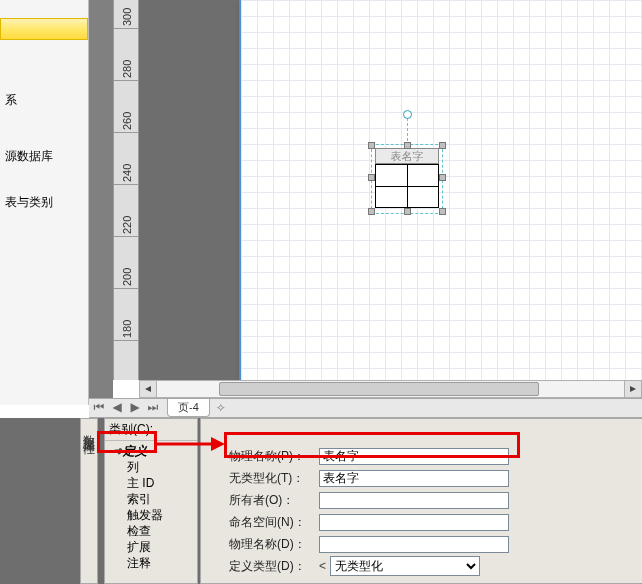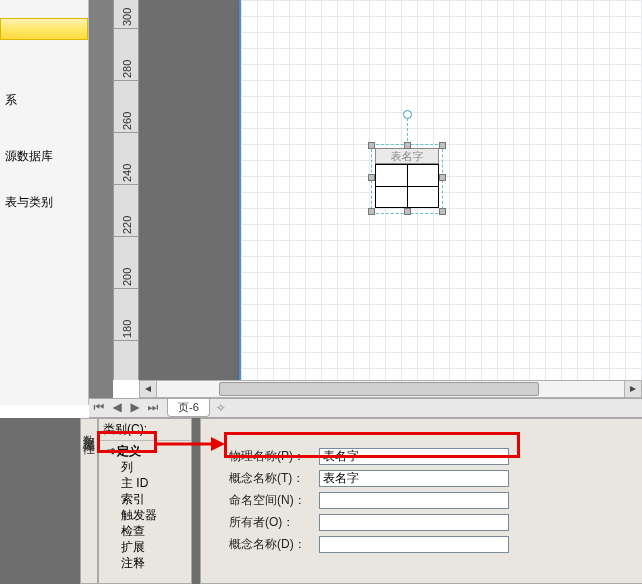--- a/index.html
+++ b/index.html
@@ -71,27 +71,27 @@
 
   
   .panel-title-vert {
     position: absolute; left: 80px; top: 418px; width: 18px; height: 166px;
     background: #e9e6df; border: 1px solid #a9a9a9; color: #333;
     writing-mode: vertical-rl; text-orientation: upright; letter-spacing: 2px;
     padding-top: 6px; text-align: left; font-size: 12px;
   }
 
   
-  .cat-col { position: absolute; left: 98px; top: 418px; width: 94px; height: 166px;
+  .cat-col { position: absolute; left: 104px; top: 418px; width: 94px; height: 166px;
     background: #e9e6df; border: 1px solid #a9a9a9; }
   .cat-header { padding: 2px 4px; border-bottom: 1px solid #bbb; }
   .cat-tree { padding: 2px 0 2px 8px; }
   .cat-tree .node { height: 16px; line-height: 16px; white-space: nowrap; cursor: default; }
   .cat-tree .node.indent { padding-left: 14px; }
-  .cat-tree .node.selected { font-weight: bold; }
+  .cat-tree .node.selected { font-weight: bold; font-style: italic; }
   .arrow-marker { display: inline-block; width: 10px; color: #444; }
 
   
   .props { position: absolute; left: 200px; top: 418px; width: 450px; height: 166px;
     background: #e9e6df; border: 1px solid #a9a9a9; padding: 26px 8px 6px 28px; }
   .prow { display: flex; align-items: center; height: 22px; }
   .prow label { width: 90px; color: #222; }
   .prow input[type=text] { width: 190px; height: 17px; border: 1px solid #7a8a99; background: #fff; padding: 0 3px; font-size: 12px; }
   .prow input[readonly] { background: #fff; }
   .prow select { width: 150px; height: 20px; border: 1px solid #7a8a99; background: #fff; font-size: 12px; }
@@ -166,21 +166,21 @@
       <div class="sb-thumb"></div>
     </div>
     <div class="sb-btn">▸</div>
   </div>
 
   <div class="tab-strip">
     <span class="nav-btn">⏮</span>
     <span class="nav-btn">◀</span>
     <span class="nav-btn">▶</span>
     <span class="nav-btn">⏭</span>
-    <span class="page-tab">页-6</span>
+    <span class="page-tab">页-4</span>
     <span class="tab-add">✧</span>
   </div>
 </div>
 
 <div class="bottom-gray"></div>
 
 <div class="panel-title-vert">数据库属性</div>
 
 <div class="cat-col">
   <div class="cat-header">类别(C):</div>
@@ -197,34 +197,41 @@
     <div class="node indent"><span>注释</span></div>
   </div>
 </div>
 
 <div class="props">
   <div class="prow">
     <label>物理名称(P)：</label>
     <input type="text" value="表名字" style="">
   </div>
   <div class="prow">
-    <label>概念名称(T)：</label>
+    <label>无类型化(T)：</label>
     <input type="text" readonly="" value="表名字" style="">
+  </div>
+  <div class="prow">
+    <label>所有者(O)：</label>
+    <input type="text" value="" style="">
   </div>
   <div class="prow">
     <label>命名空间(N)：</label>
     <input type="text" value="" style="">
   </div>
   <div class="prow">
-    <label>所有者(O)：</label>
+    <label>物理名称(D)：</label>
     <input type="text" value="" style="">
   </div>
   <div class="prow">
-    <label>概念名称(D)：</label>
-    <input type="text" value="" style="">
+    <label>定义类型(D)：</label>
+    <span class="lt">&lt;</span>
+    <select>
+      <option>无类型化</option>
+    </select>
   </div>
 </div>
 
 <div class="callout" style="left:97px;  top:431px; width:60px; height:22px"></div>
 <div class="callout" style="left:224px; top:432px; width:296px; height:26px"></div>
 <svg class="callout-arrow" style="left:157px; top:434px" width="68" height="20">
   <line x1="0" y1="10" x2="54" y2="10" stroke="#e60000" stroke-width="3"></line>
   <polygon points="54,3 68,10 54,17" fill="#e60000"></polygon>
 </svg>
 

